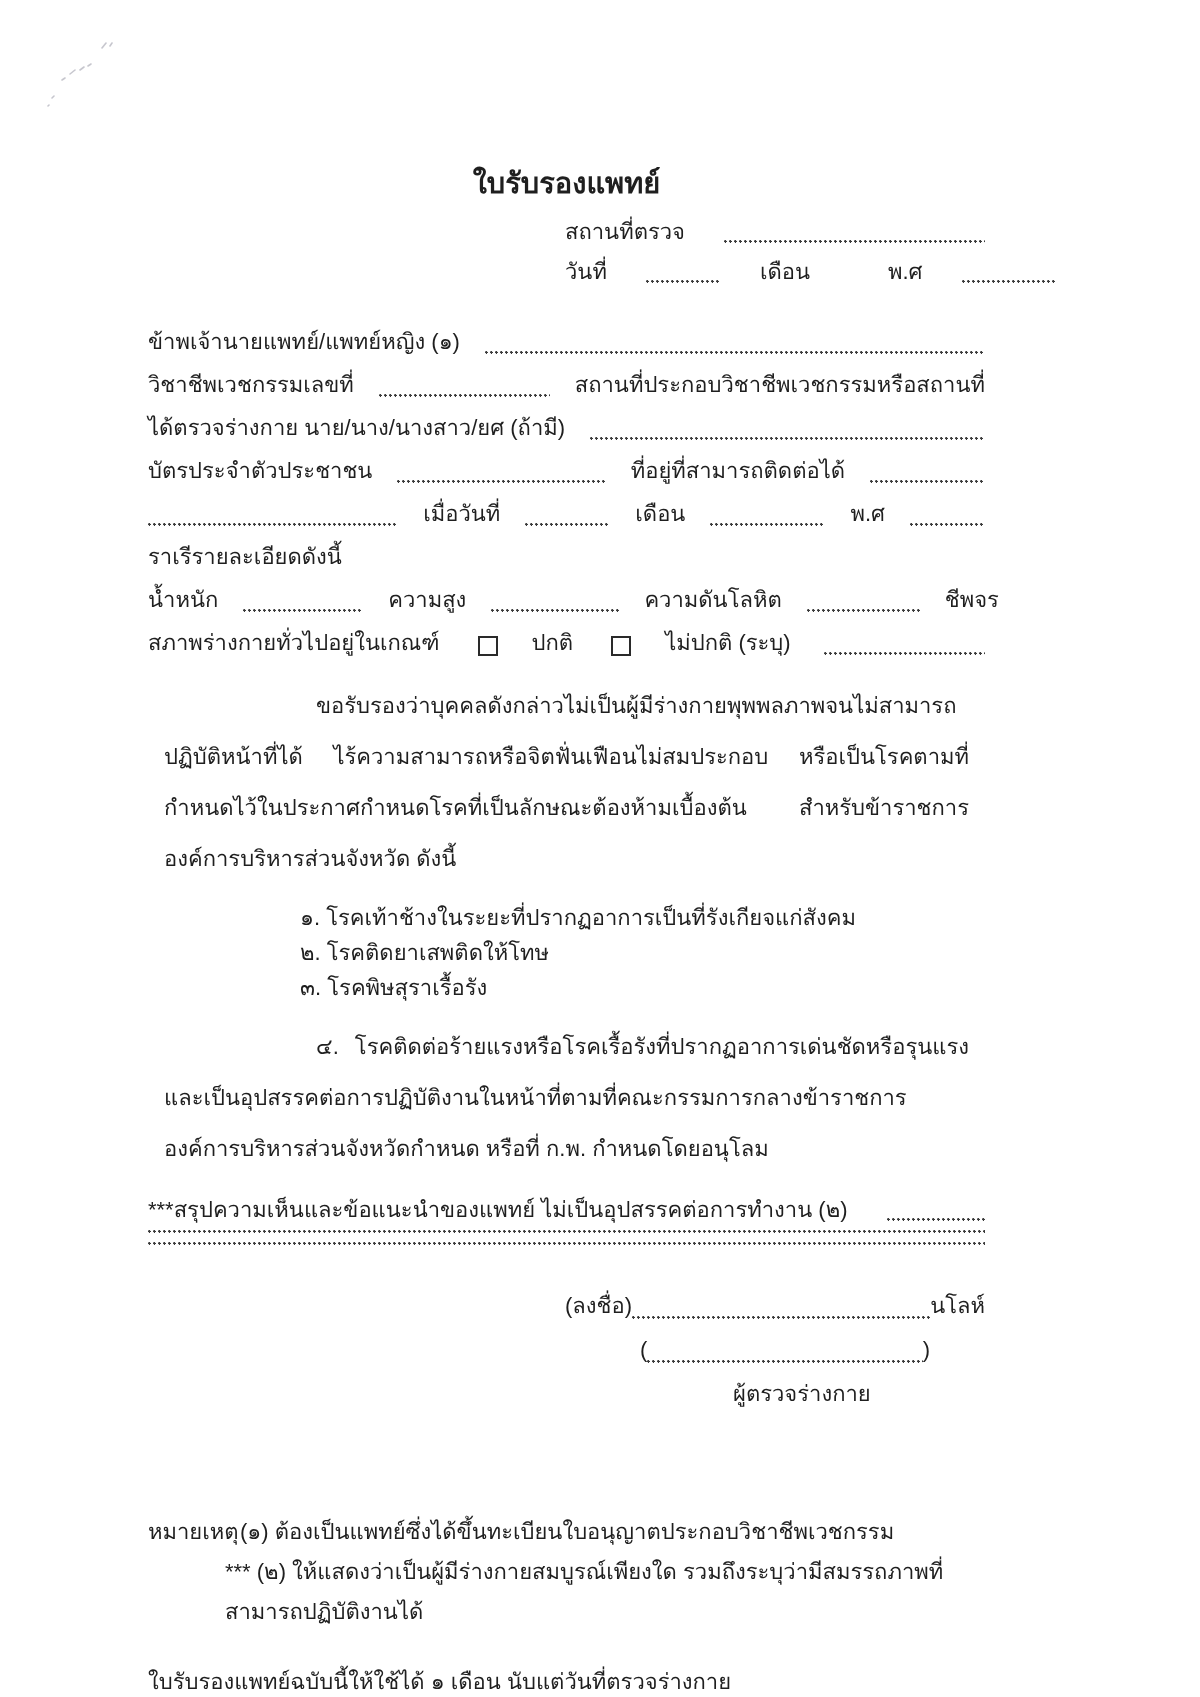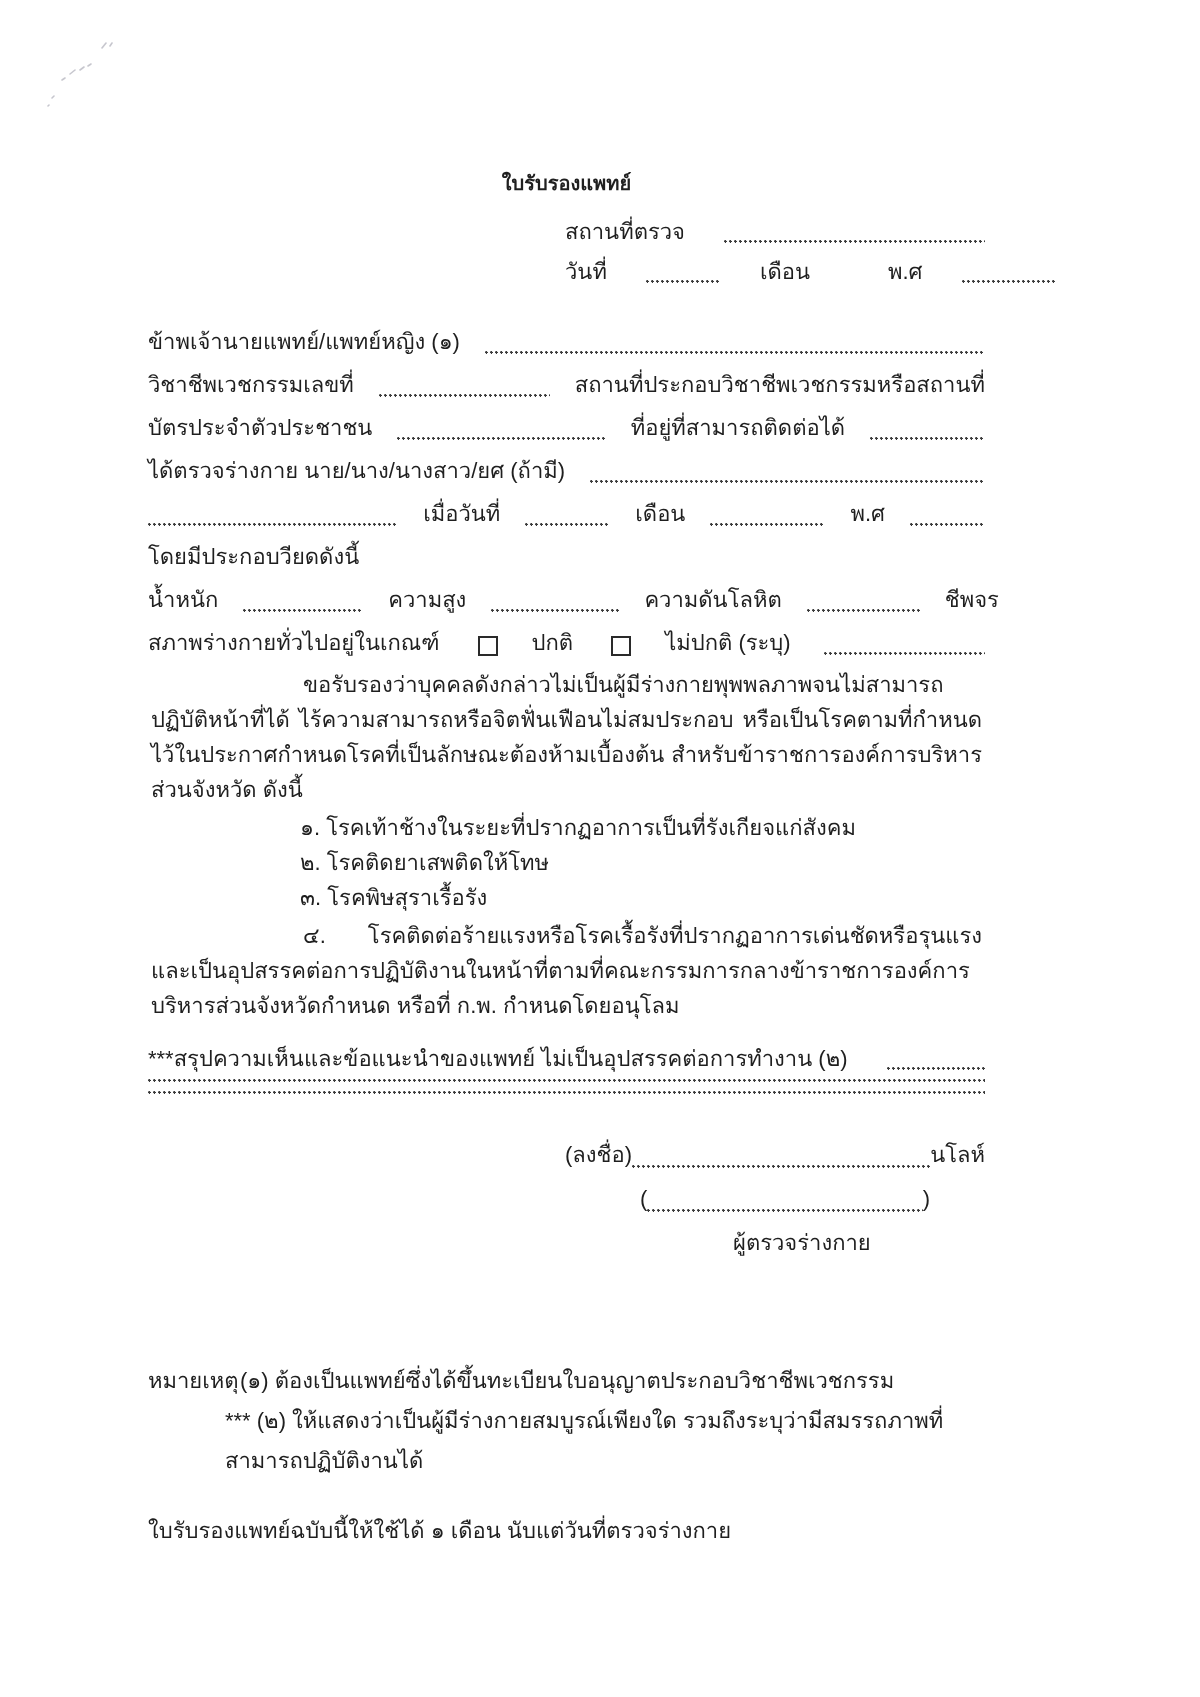--- a/index.html
+++ b/index.html
@@ -12,41 +12,41 @@
     font-family:"Liberation Sans", sans-serif;
     font-size:22px;
     box-sizing:border-box;
     padding:168px 215px 0 148px;
     overflow:hidden;
   }
   .pencil{position:absolute;left:40px;top:36px;opacity:.65;}
   .title{
     margin:0 0 0 0;
     text-align:center;
-    font-size:20px;font-weight:600;line-height:30px;
+    font-size:29px;font-weight:600;line-height:30px;
   }
   .row{display:flex;align-items:flex-end;}
   .lh40{line-height:40px;gap:39px;}
   .lh43{line-height:43px;gap:25px;}
   .lh44{line-height:44px;}
   .lbl{white-space:nowrap;}
   .dots{
     flex:1 1 auto;
     height:3px;
     margin-bottom:9px;
     background-image:radial-gradient(circle at 1.4px 1.4px,#3c3c3c 1.15px,transparent 1.45px);
     background-size:5px 3px;
     background-repeat:repeat-x;
   }
   .dw75{flex:0 0 75px}.dw85{flex:0 0 85px}.dw95{flex:0 0 95px}
   .dw113{flex:0 0 113px}.dw115{flex:0 0 115px}.dw120{flex:0 0 120px}.dw128{flex:0 0 128px}
   .hdr{margin:14px 0 0 417px;}
   .body-block{margin-top:28px;}
   .para{
-    margin:3px;line-height:35px;text-indent:152px;
+    margin:16px;line-height:51px;text-indent:152px;
     overflow-wrap:anywhere;text-align:justify;
   }
   .list-item{line-height:35px;padding-left:152px;}
   .checkbox{
     width:20px;height:20px;
     border:2px solid #2a2a2a;
     align-self:flex-end;
     margin:0 9px 8px 13px;
     box-sizing:border-box;
   }
@@ -100,43 +100,43 @@
     <div class="row lh43">
       <span class="lbl">ข้าพเจ้านายแพทย์/แพทย์หญิง (๑)</span>
       <span class="dots"></span>
     </div>
     <div class="row lh43">
       <span class="lbl">วิชาชีพเวชกรรมเลขที่</span>
       <span class="dots"></span>
       <span class="lbl">สถานที่ประกอบวิชาชีพเวชกรรมหรือสถานที่</span>
     </div>
     <div class="row lh43">
+      <span class="lbl">ได้ตรวจร่างกาย นาย/นาง/นางสาว/ยศ (ถ้ามี)</span>
+      <span class="dots"></span>
+    </div>
+    <div class="row lh43">
       <span class="lbl">บัตรประจำตัวประชาชน</span>
       <span class="dots"></span>
       <span class="lbl">ที่อยู่ที่สามารถติดต่อได้</span>
       <span class="dots dw115"></span>
-    </div>
-    <div class="row lh43">
-      <span class="lbl">ได้ตรวจร่างกาย นาย/นาง/นางสาว/ยศ (ถ้ามี)</span>
-      <span class="dots"></span>
     </div>
     <div class="row lh43">
       <span class="dots"></span>
       <span class="lbl">เมื่อวันที่</span>
       <span class="dots dw85"></span>
       <span class="lbl">เดือน</span>
       <span class="dots dw115"></span>
       <span class="lbl">พ.ศ</span>
       <span class="dots dw75"></span>
     </div>
   </div>
 
   <div>
     <div class="row lh43">
-      <span class="lbl">โดยมีประกอบวียดดังนี้</span>
+      <span class="lbl">ราเรีรายละเอียดดังนี้</span>
     </div>
     <div class="row lh43">
       <span class="lbl">น้ำหนัก</span>
       <span class="dots dw120"></span>
       <span class="lbl">ความสูง</span>
       <span class="dots dw128"></span>
       <span class="lbl">ความดันโลหิต</span>
       <span class="dots dw113"></span>
       <span class="lbl">ชีพจร</span>
       <span class="dots"></span>

